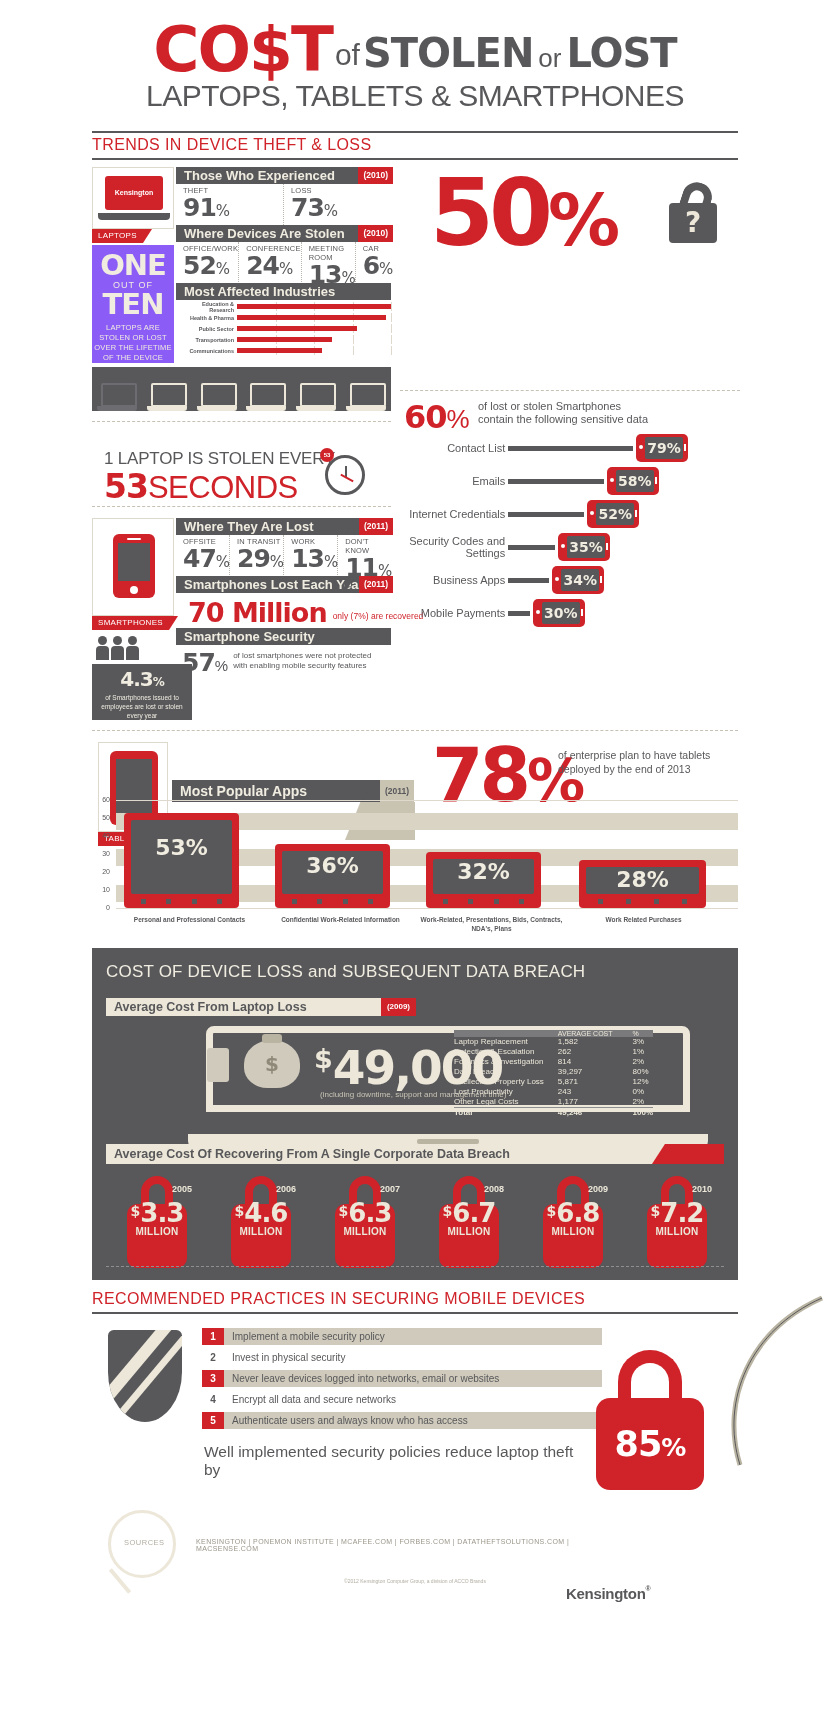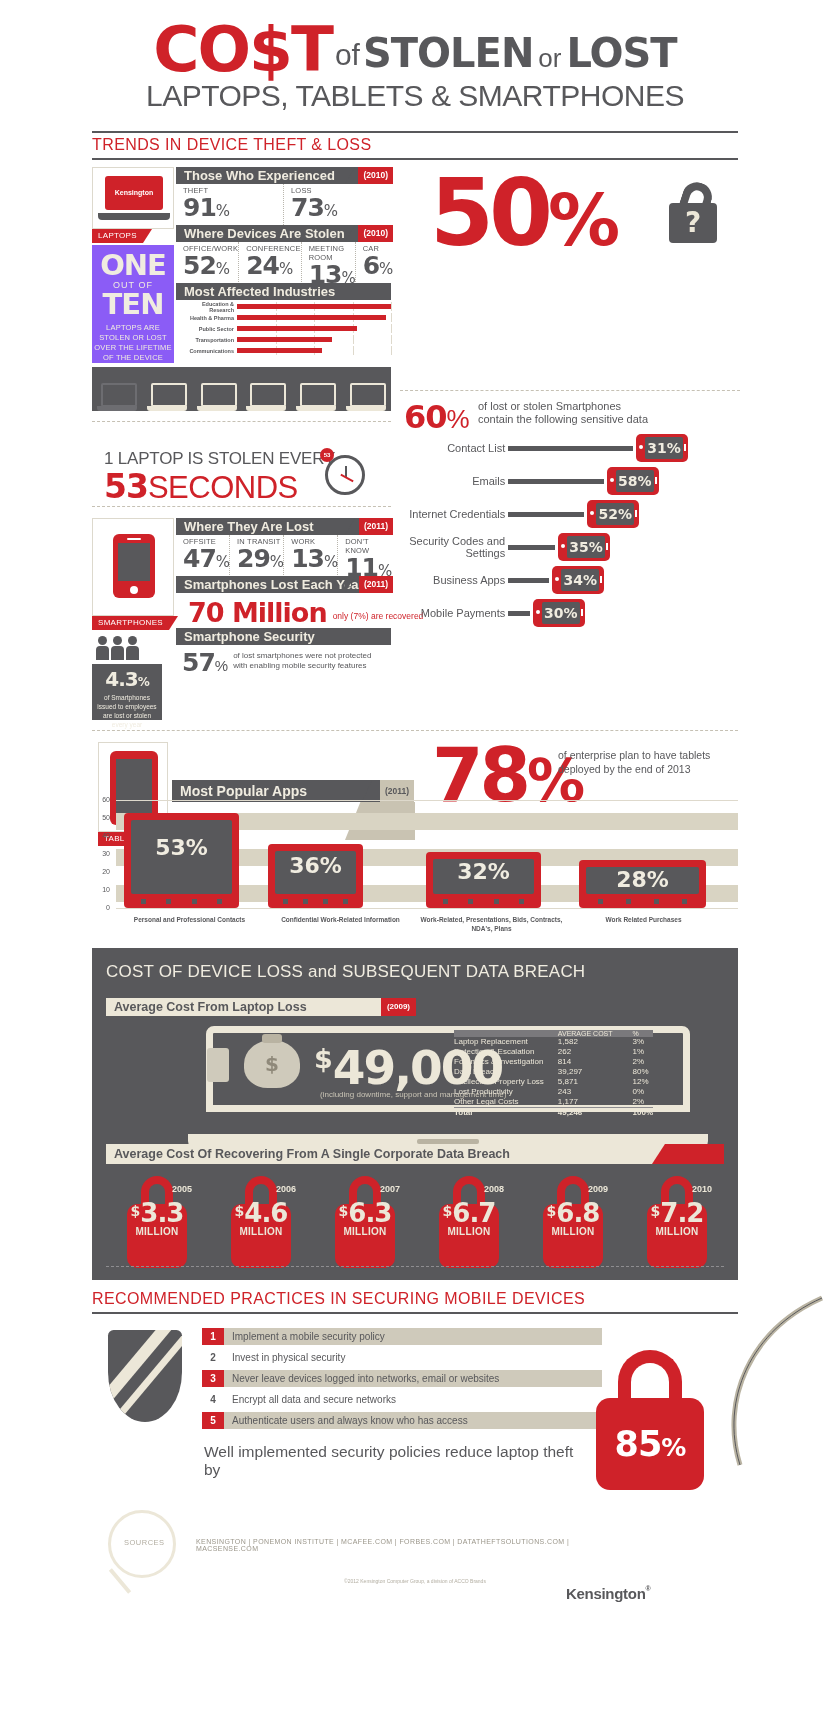--- a/index.html
+++ b/index.html
@@ -434,21 +434,21 @@
       </div>
     <div class="person">
         <div class="hd"></div>
         <div class="bd"></div>
       </div>
     <div class="person">
         <div class="hd"></div>
         <div class="bd"></div>
       </div>
   </div>
-  <div class="box43" style="left:92px;top:664px;width:70px;height:56px;">
+  <div class="box43" style="left:92px;top:664px;width:100px;height:56px;">
     <div class="big"><span>4.3</span><i>%</i></div>
     <div class="sm">of Smartphones issued to employees are lost or stolen every year</div>
   </div>
 
   <div style="position:absolute;left:176px;top:628px;width:215px;">
     <div class="banner">
       <span>Smartphone Security</span>
     </div>
   </div>
   <div class="sps" style="left:182px;top:648px;width:212px;">
@@ -473,21 +473,21 @@
     <div>of lost or stolen Smartphones</div>
     <div>contain the following sensitive data</div>
   </div>
 
   <div class="dlist" style="left:398px;top:434px;width:290px;">
     <div class="drow">
       <div class="dlbl">Contact List</div>
       <div class="dline" style="width:128px;"></div>
       <div class="phone-tag">
           <span class="dot"></span>
-          <span class="scr">31%</span>
+          <span class="scr">79%</span>
           <span class="spk"></span>
         </div>
     </div>
     <div class="drow">
       <div class="dlbl">Emails</div>
       <div class="dline" style="width:98px;"></div>
       <div class="phone-tag">
           <span class="dot"></span>
           <span class="scr">58%</span>
           <span class="spk"></span>
@@ -581,21 +581,21 @@
 
     <div class="cbar" style="left:32px;top:13px;width:115px;height:95px;">
       <div class="inner"><span style="line-height:56px;">53%</span></div>
       <div class="dots">
           <span></span>
           <span></span>
           <span></span>
           <span></span>
         </div>
     </div>
-    <div class="cbar" style="left:176px;top:44px;width:95px;height:64px;">
+    <div class="cbar" style="left:183px;top:44px;width:115px;height:64px;">
       <div class="inner"><span style="line-height:30px;">36%</span></div>
       <div class="dots">
           <span></span>
           <span></span>
           <span></span>
           <span></span>
         </div>
     </div>
     <div class="cbar" style="left:334px;top:52px;width:115px;height:56px;">
       <div class="inner"><span style="line-height:24px;">32%</span></div>

